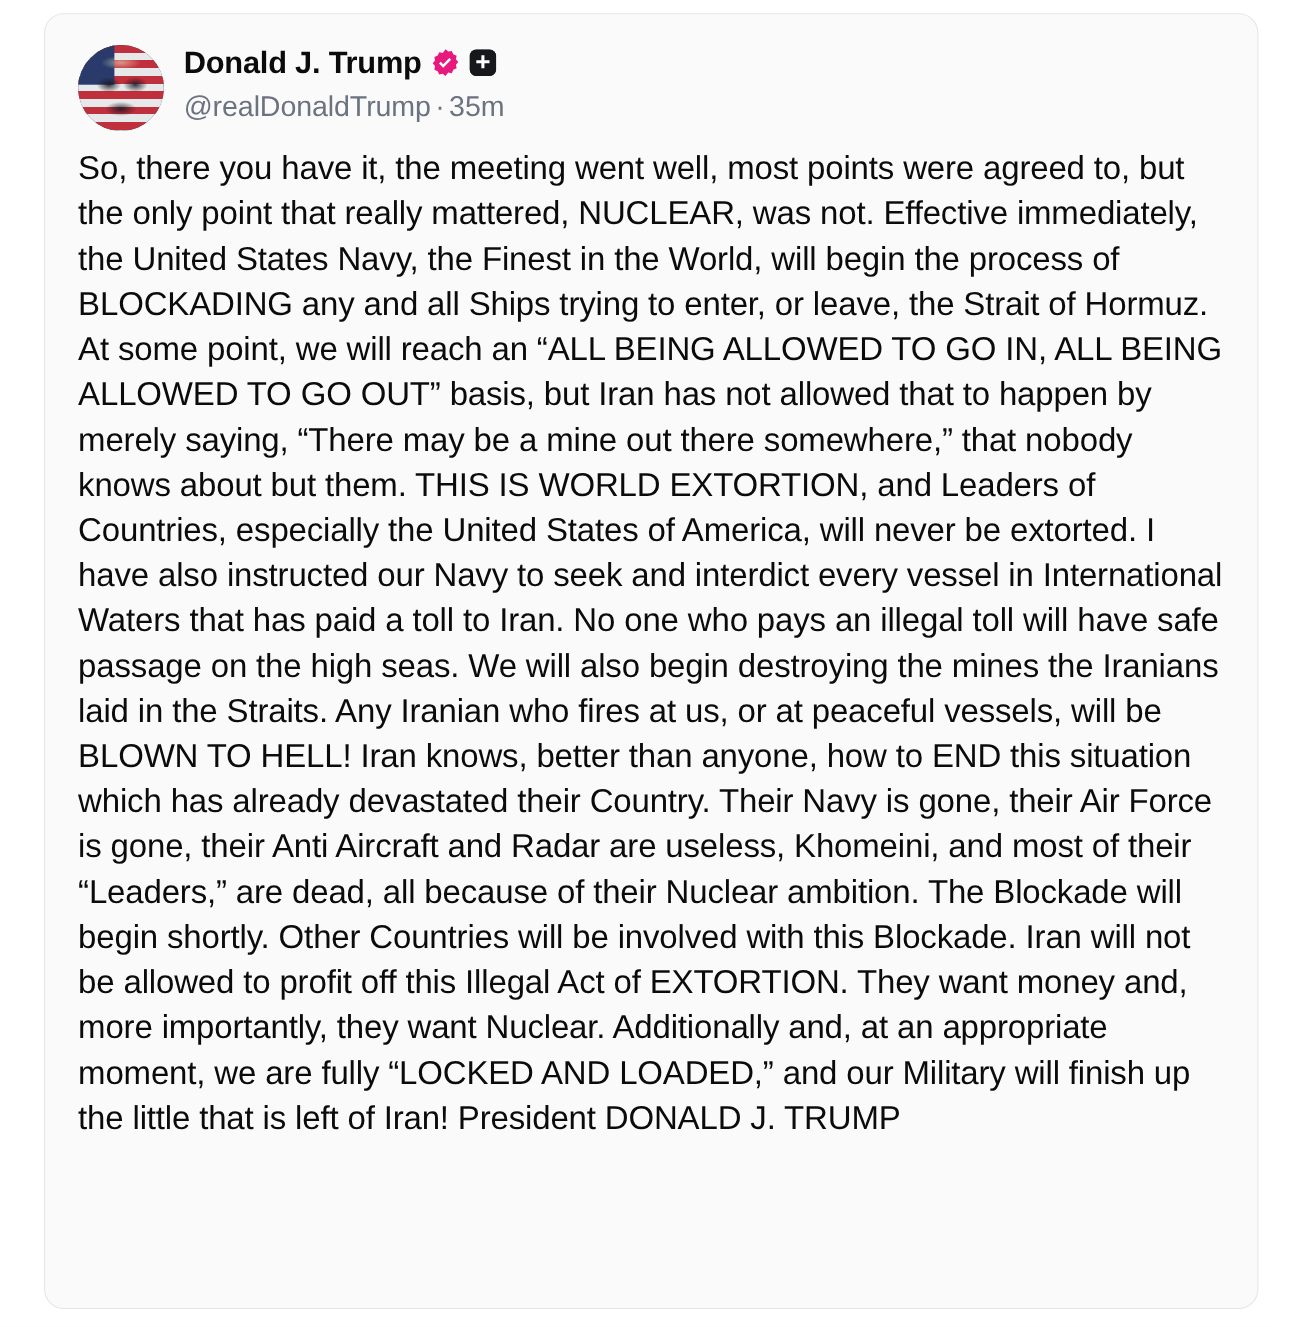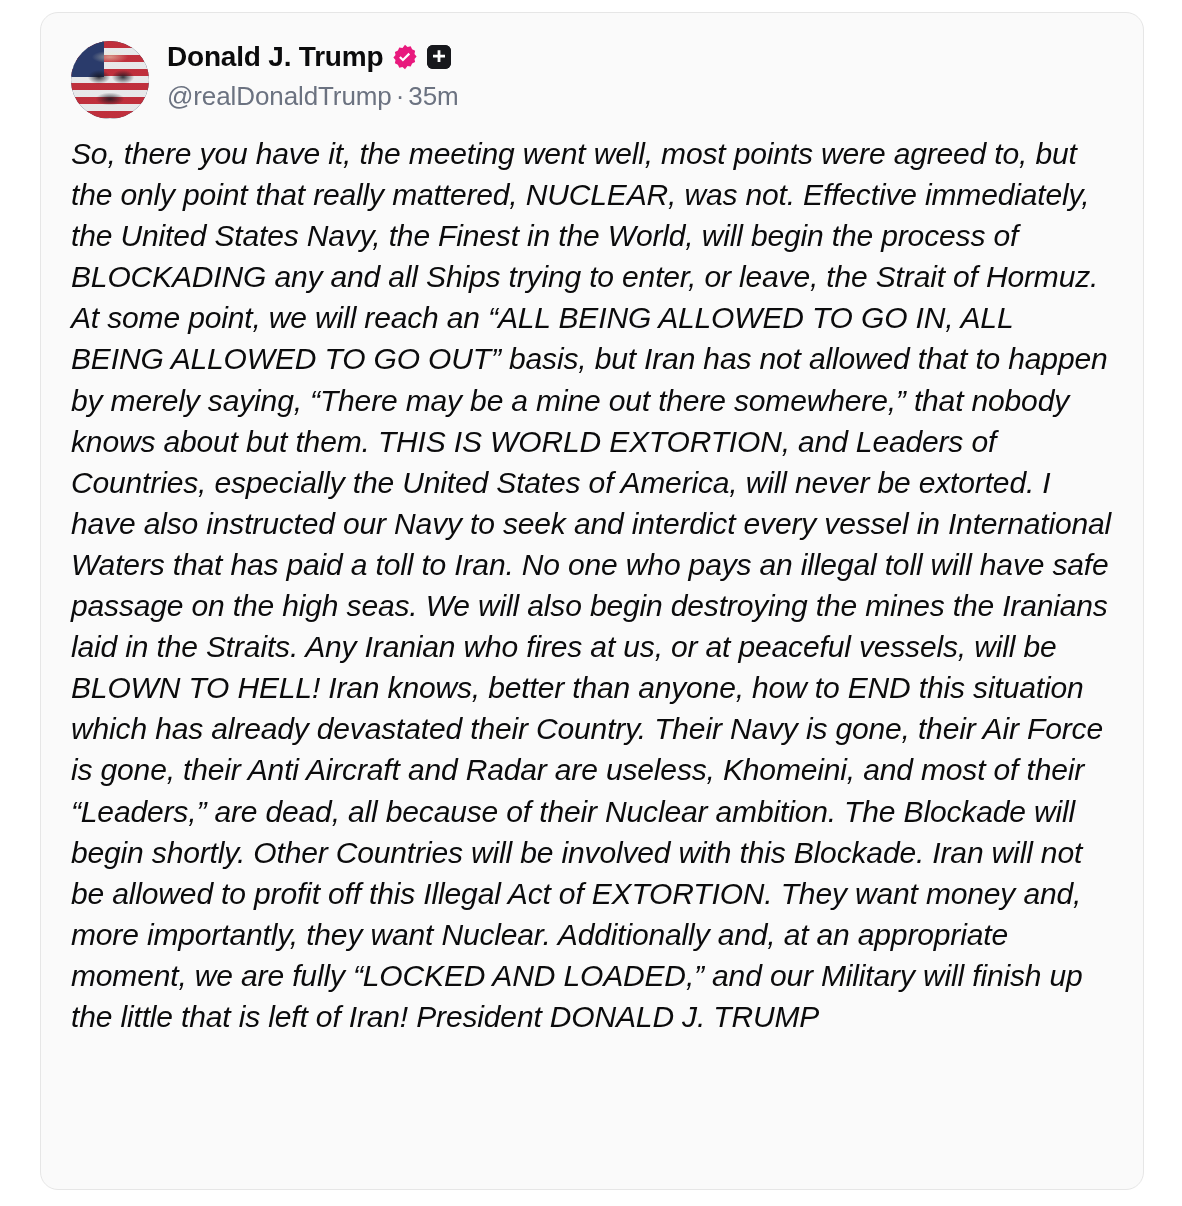--- a/index.html
+++ b/index.html
@@ -119,21 +119,20 @@
   }
   .handle-row .sep { margin: 0 4px; }
 
   .post-body {
     font-size: 30px;
     line-height: 1.37;
     color: #0b0b0c;
     letter-spacing: -0.15px;
     white-space: pre-wrap;
     word-wrap: break-word;
-    font-style: italic;
   }
 </style>
 </head>
 <body>
 
 <div class="page">
 
   <article class="post-card">
 
     <header class="post-header">

